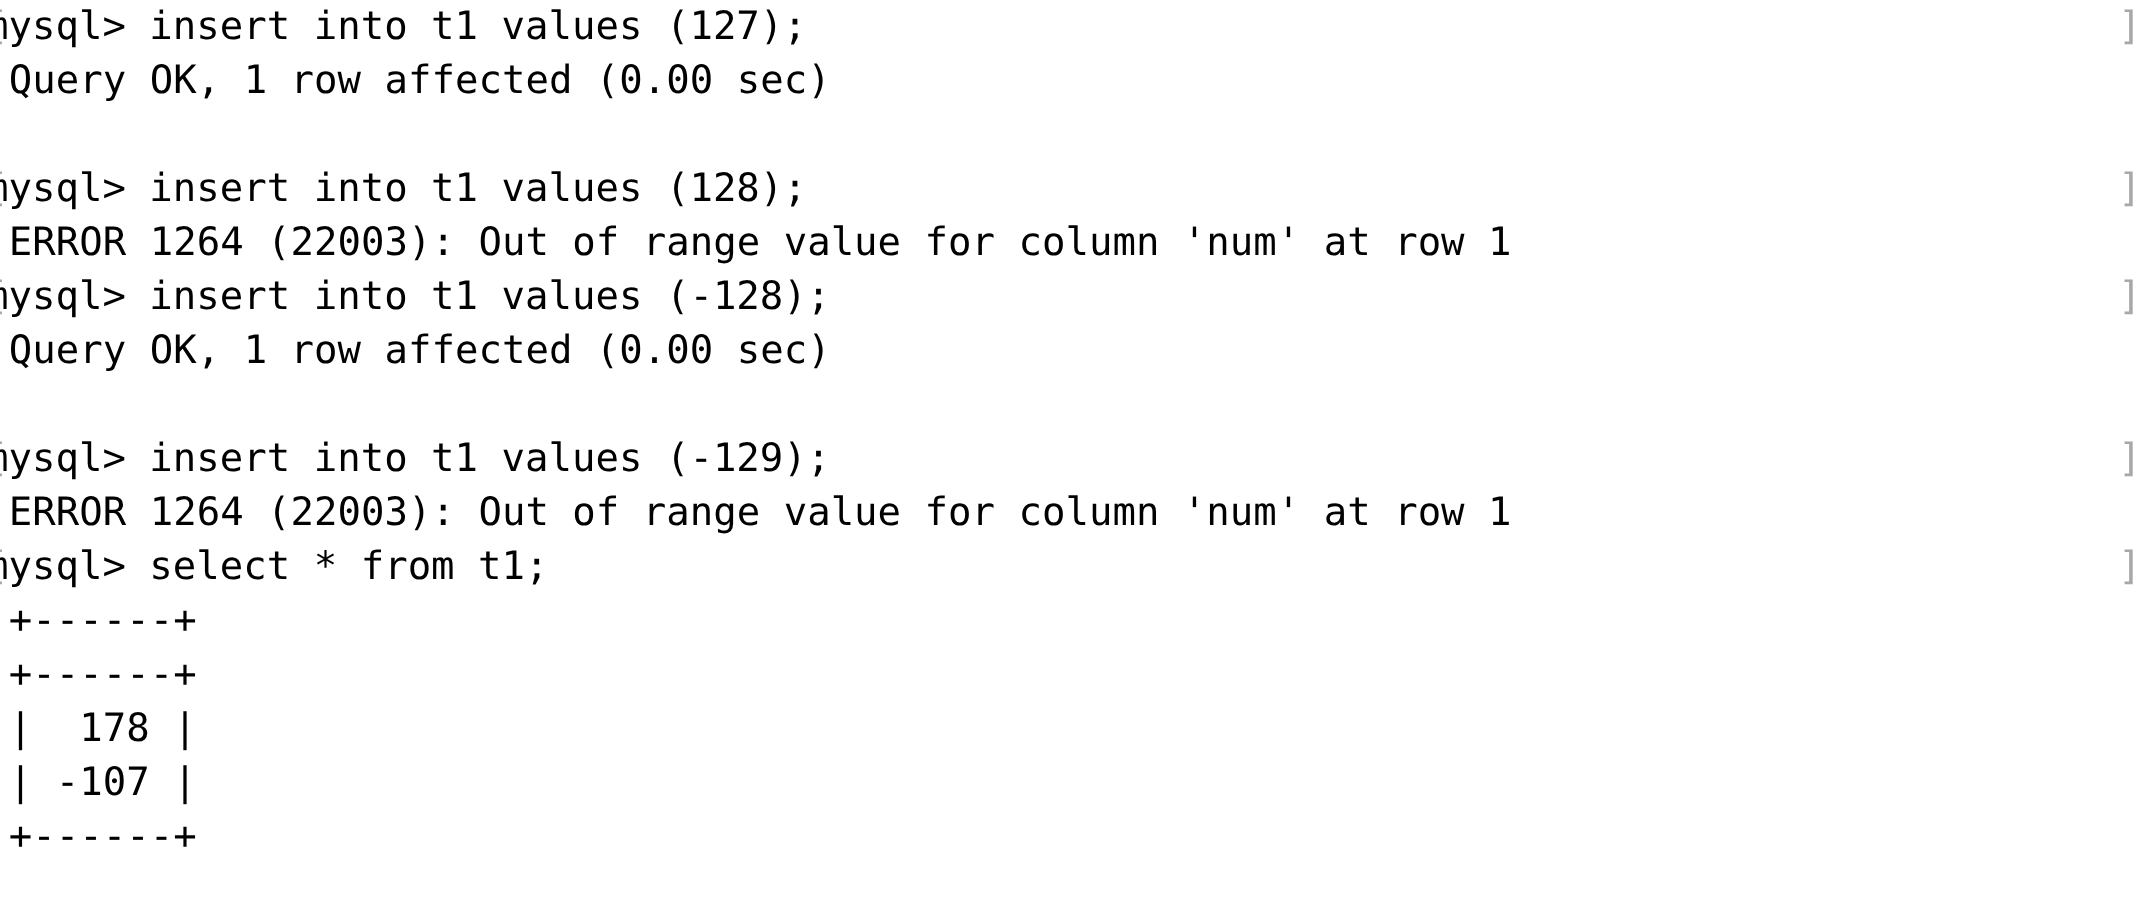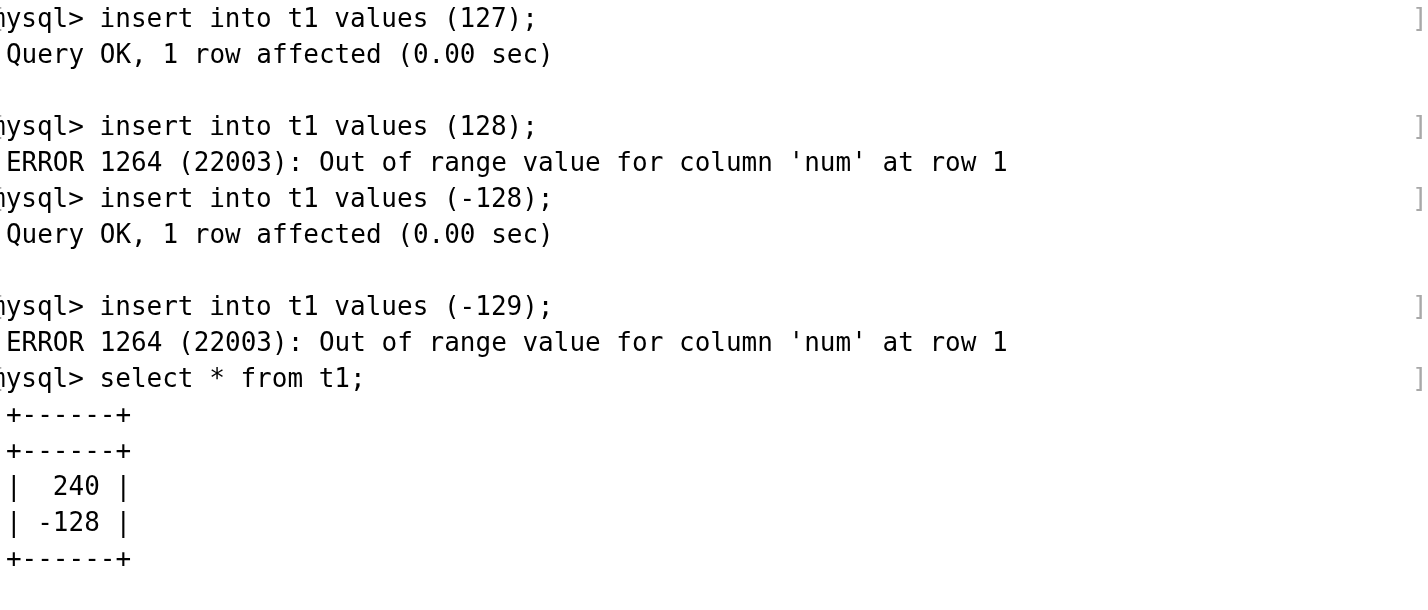--- a/index.html
+++ b/index.html
@@ -76,16 +76,16 @@
     <div class="term-line cmd"><span class="bracket-left">[</span><span class="bracket-right">]</span><span class="line-text">mysql&gt; insert into t1 values (128);</span></div>
     <div class="term-line out"><span class="line-text">ERROR 1264 (22003): Out of range value for column 'num' at row 1</span></div>
     <div class="term-line cmd"><span class="bracket-left">[</span><span class="bracket-right">]</span><span class="line-text">mysql&gt; insert into t1 values (-128);</span></div>
     <div class="term-line out"><span class="line-text">Query OK, 1 row affected (0.00 sec)</span></div>
     <div class="term-line blank"></div>
     <div class="term-line cmd"><span class="bracket-left">[</span><span class="bracket-right">]</span><span class="line-text">mysql&gt; insert into t1 values (-129);</span></div>
     <div class="term-line out"><span class="line-text">ERROR 1264 (22003): Out of range value for column 'num' at row 1</span></div>
     <div class="term-line cmd"><span class="bracket-left">[</span><span class="bracket-right">]</span><span class="line-text">mysql&gt; select * from t1;</span></div>
     <div class="term-line out"><span class="line-text">+------+</span></div>
     <div class="term-line out"><span class="line-text">+------+</span></div>
-    <div class="term-line out"><span class="line-text">|  240 |</span></div>
-    <div class="term-line out"><span class="line-text">| -128 |</span></div>
+    <div class="term-line out"><span class="line-text">|  178 |</span></div>
+    <div class="term-line out"><span class="line-text">| -107 |</span></div>
     <div class="term-line out"><span class="line-text">+------+</span></div>
   </div>
 
 </body></html>

